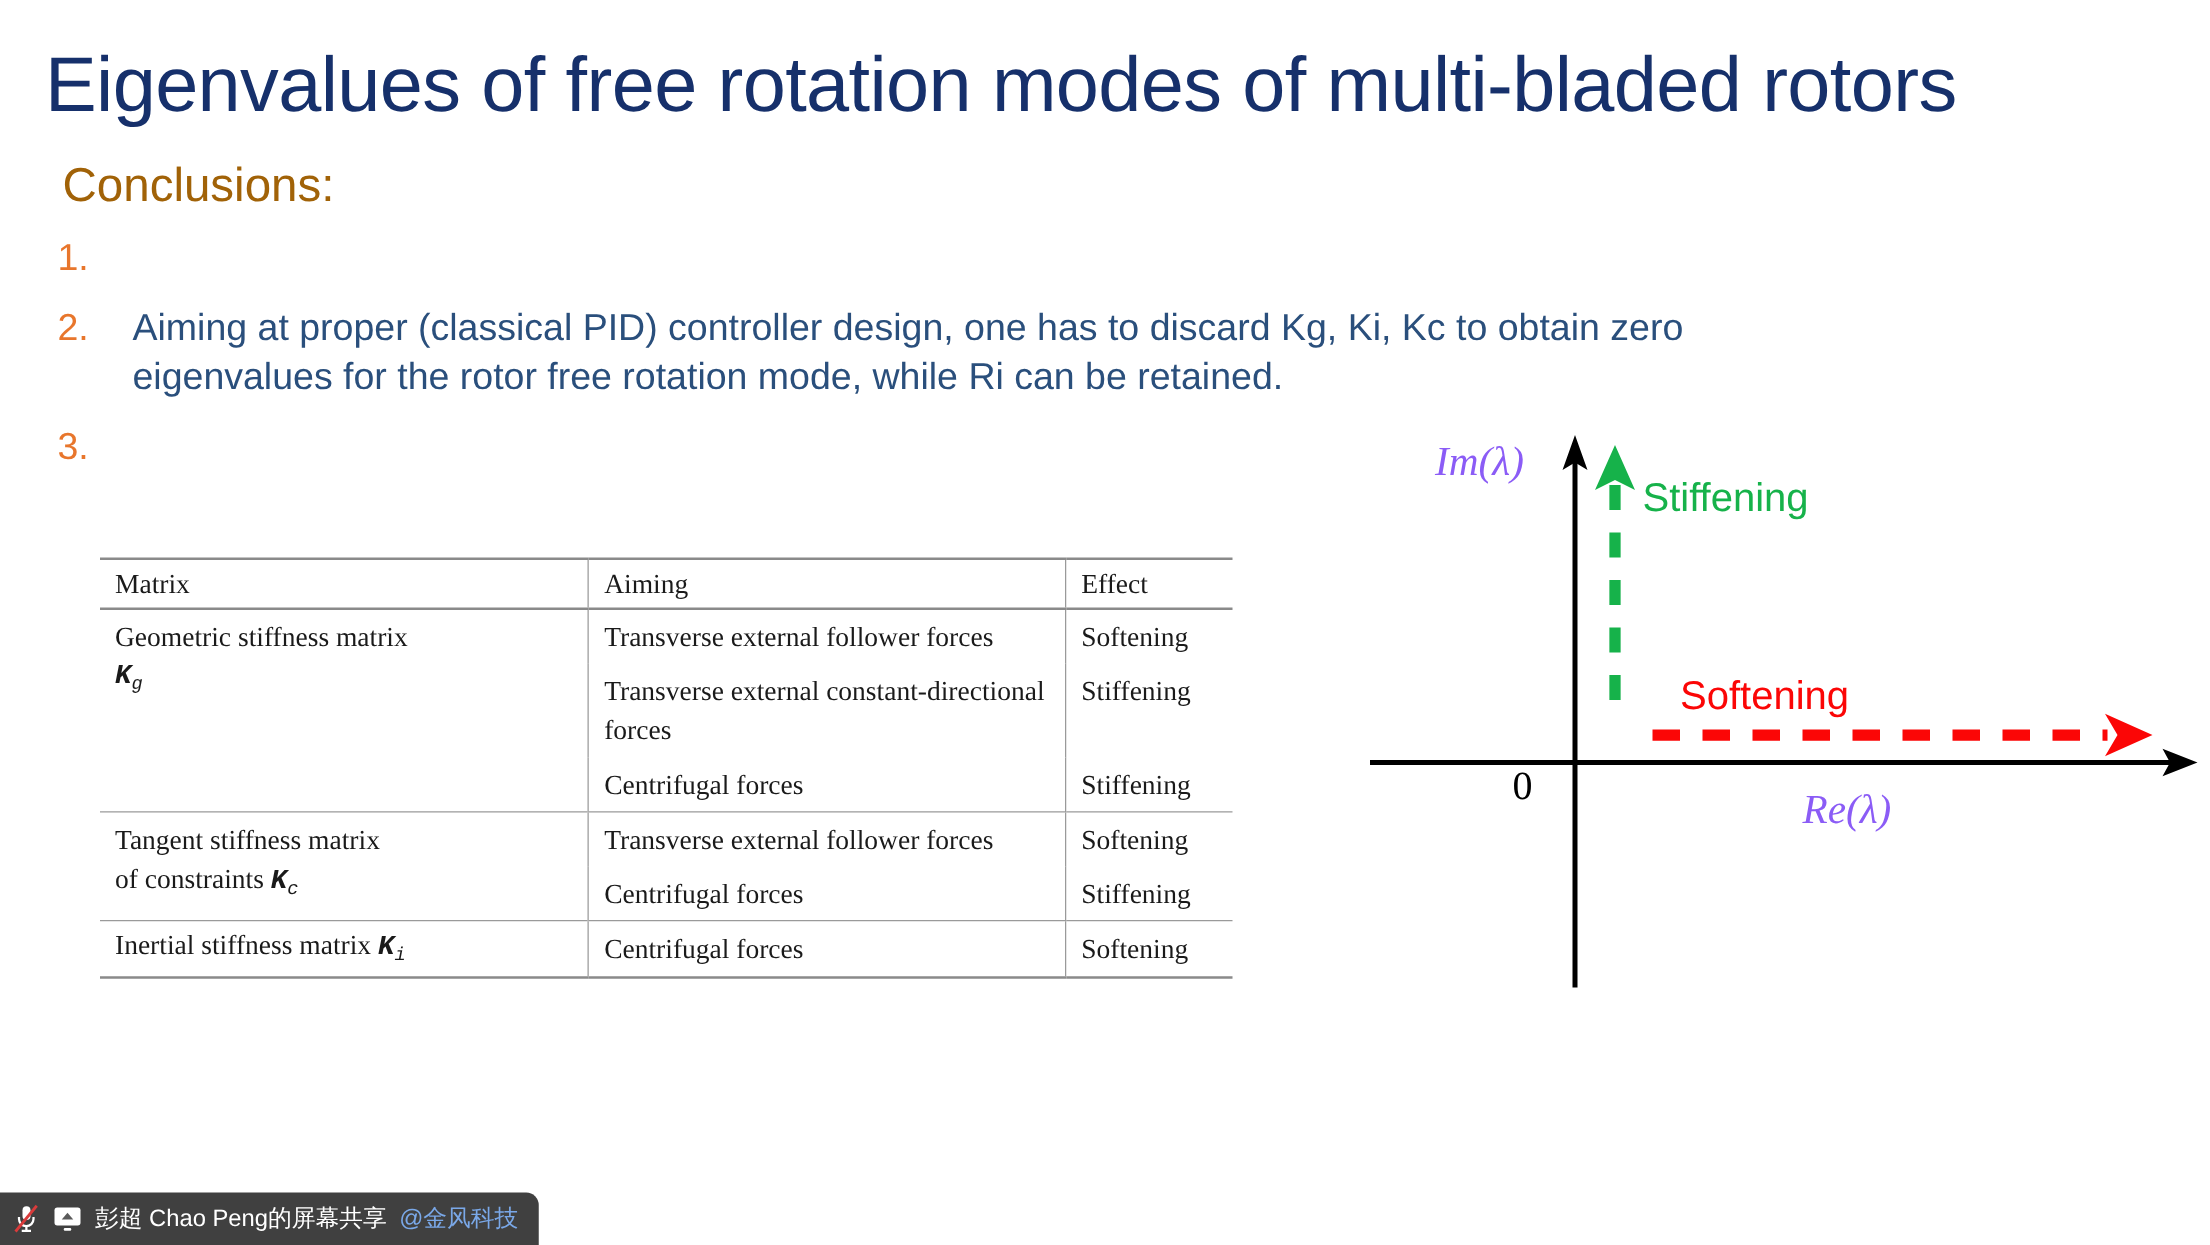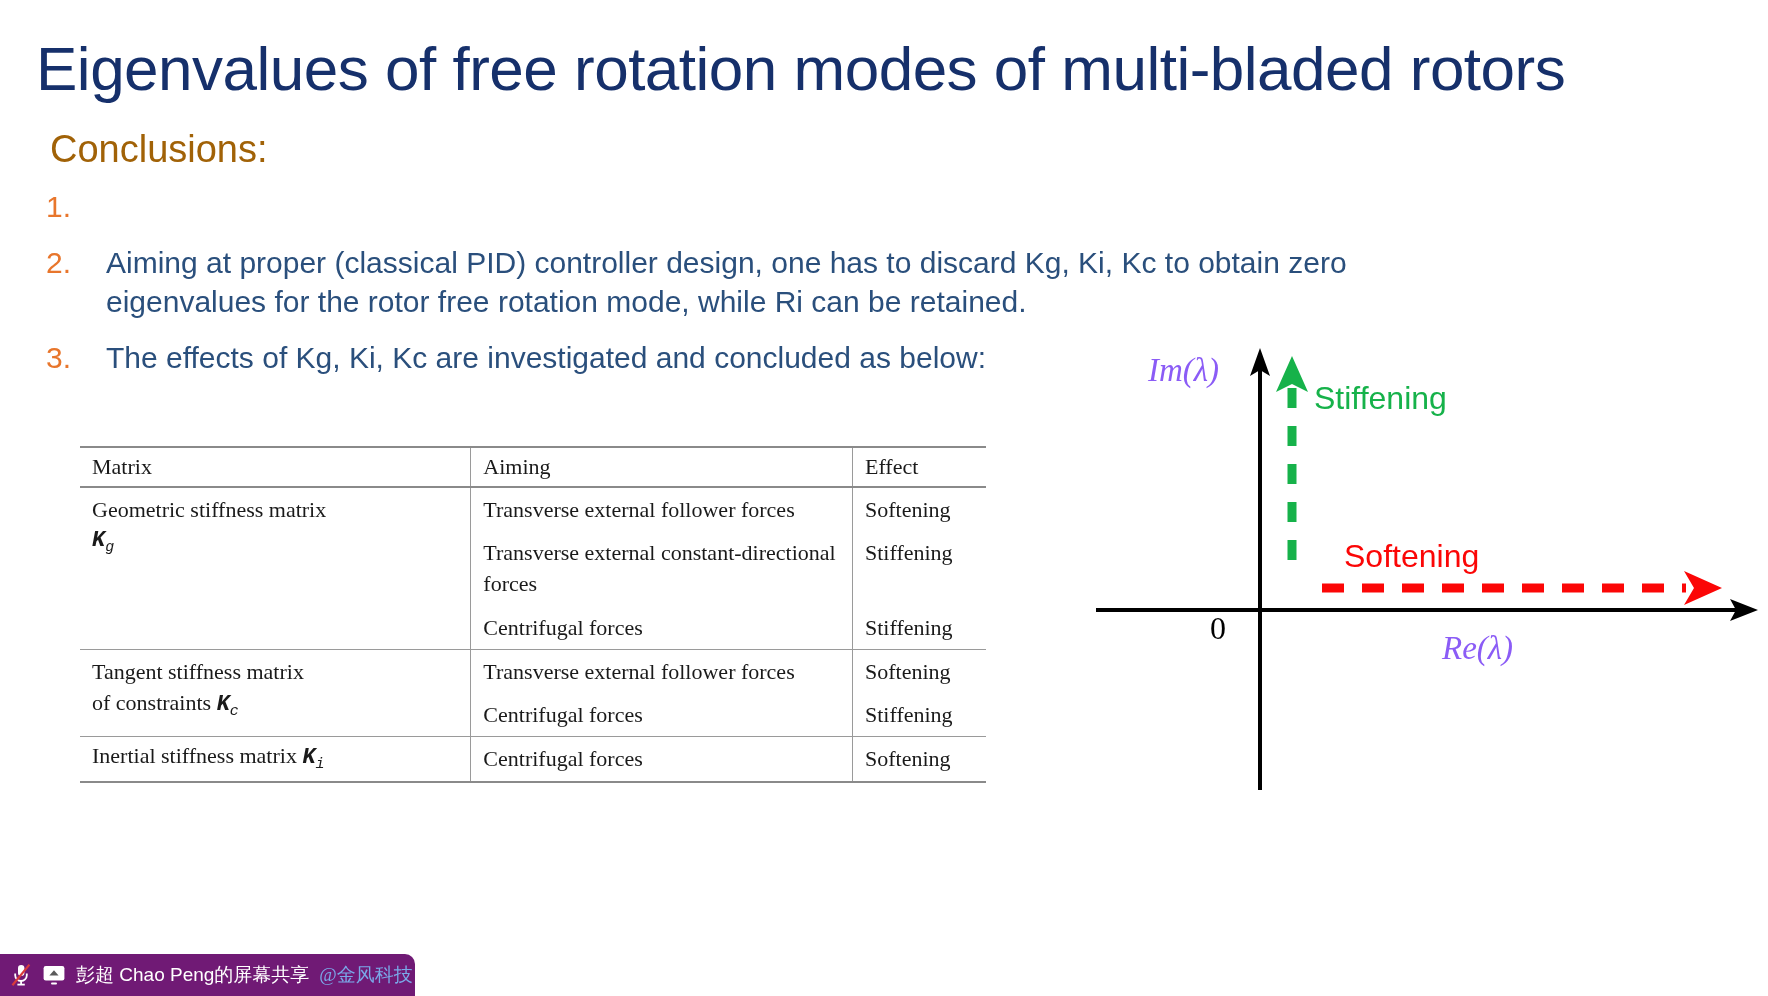--- a/index.html
+++ b/index.html
@@ -142,48 +142,47 @@
 
   
   #share-bar {
     position: absolute;
     left: 0;
     bottom: 0;
     height: 42px;
     display: flex;
     align-items: center;
     gap: 10px;
-    padding: 0 2px 0 10px;
-    background: #701a75;
+    padding: 0 16px 0 10px;
+    background: #404040;
     border-top-right-radius: 10px;
     color: #ffffff;
     font-size: 19px;
   }
   #share-bar .sb-icon { display: inline-flex; align-items: center; }
   #share-owner { color: #ffffff; white-space: nowrap; }
-  #share-org   { color: #7aa8e8; white-space: nowrap; font-family: Liberation Serif, serif; }
+  #share-org   { color: #7aa8e8; white-space: nowrap; }
 </style>
 </head>
 <body>
 
 <div id="slide-title">Eigenvalues of free rotation modes of multi-bladed rotors</div>
 
 <div id="conclusions-heading">Conclusions:</div>
 
 <div id="conclusions-list">
   <div class="list-item">
     <div class="list-num">1.</div>
   </div>
   <div class="list-item">
     <div class="list-num">2.</div>
     <div class="list-text">Aiming at proper (classical PID) controller design, one has to discard Kg, Ki, Kc to obtain zero eigenvalues for the rotor free rotation mode, while Ri can be retained.</div>
   </div>
   <div class="list-item">
     <div class="list-num">3.</div>
-    <div class="list-text">The effects of Kg, Ki, Kc are investigated and concluded as below:</div>
   </div>
 </div>
 
 <table id="effects-table">
   <thead>
     <tr>
       <th class="col-matrix rule-top rule-bottom">Matrix</th>
       <th class="col-force vline-l rule-top rule-bottom">Aiming</th>
       <th class="col-effect vline-l rule-top rule-bottom">Effect</th>
     </tr>

